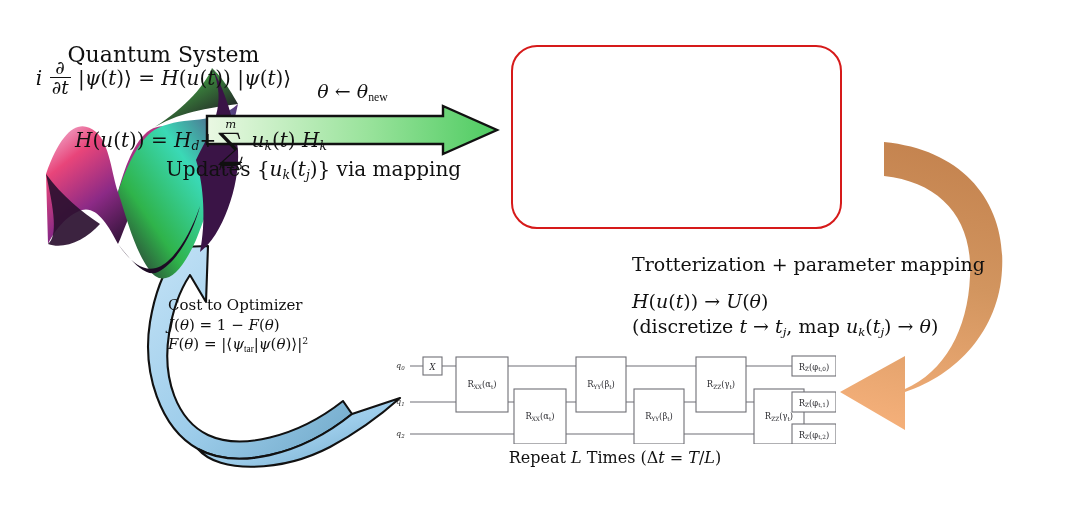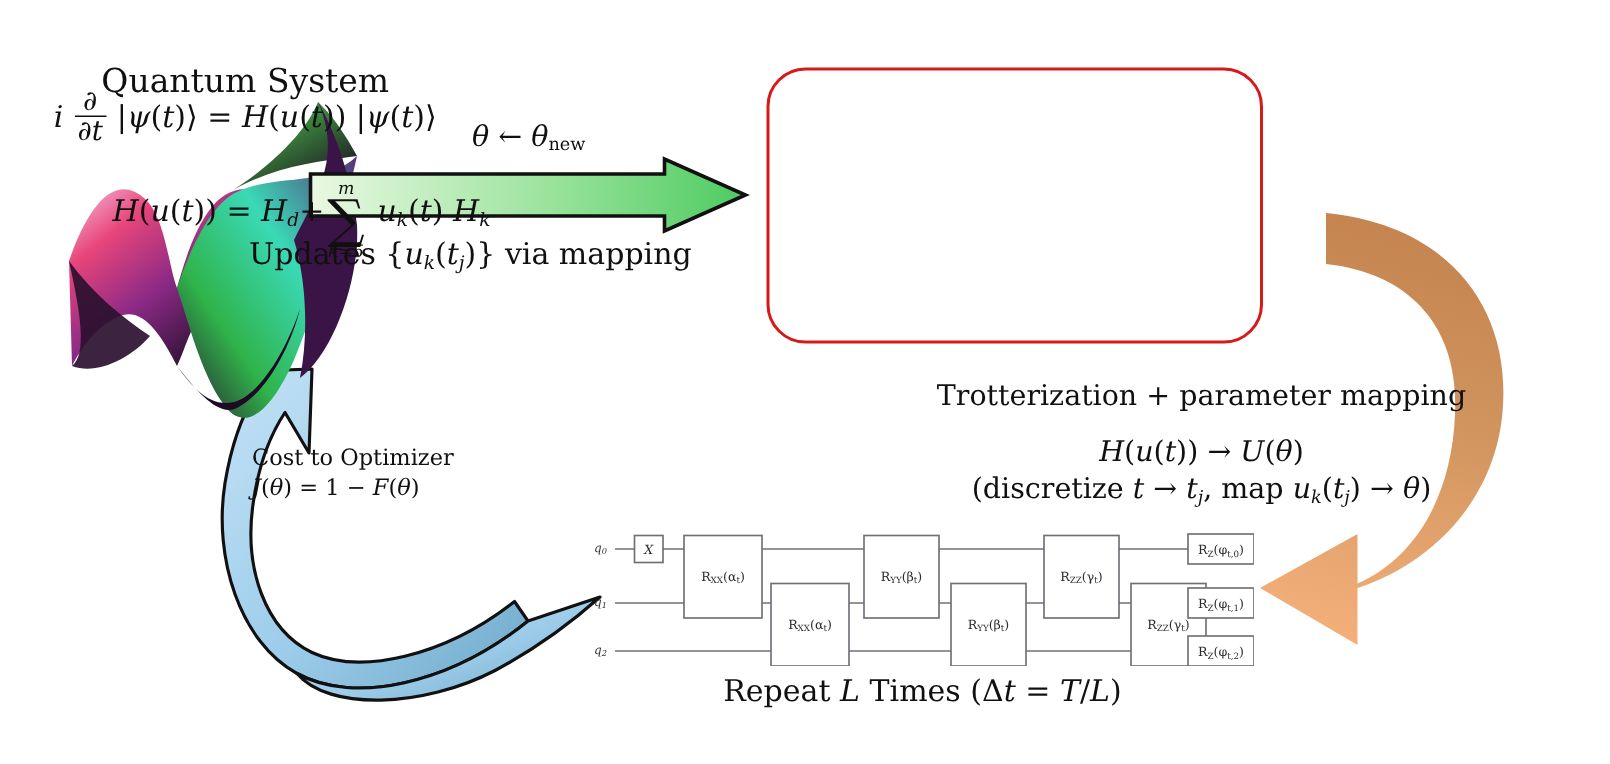--- a/index.html
+++ b/index.html
@@ -3,21 +3,21 @@
 <meta charset="utf-8">
 <style>
   html,body{margin:0;padding:0;background:#ffffff;}
   body{width:1073px;height:509px;position:relative;overflow:hidden;
        font-family:"DejaVu Serif","Liberation Serif",serif;color:#101010;}
   #stage{position:absolute;left:0;top:0;width:1073px;height:509px;}
   .abs{position:absolute;}
   .mathy{font-family:"DejaVu Serif","Liberation Serif",serif;}
   .it{font-style:italic;}
   .sub{font-size:.62em;vertical-align:-0.28em;font-style:italic;}
-  .subu{font-size:.62em;vertical-align:-0.28em;font-style:normal;}
+  .subu{font-size:.62em;vertical-align:-0.28em;font-style:normal;font-family:Liberation Serif, serif;}
   .sup{font-size:.62em;vertical-align:0.52em;font-style:normal;}
 
   
   #slsqp-label{left:58px;top:58px;font-size:26px;letter-spacing:.4px;}
 
   
   #qbox{left:511px;top:45px;width:327px;height:180px;
         border:2.6px solid #d61a1a;border-radius:26px;background:#fff;}
   #qbox-title{left:0;top:11px;width:327px;text-align:center;font-size:22px;margin-top:31px;}
   #qbox-eq1{left:0;top:58px;width:327px;text-align:center;font-size:20px;}
@@ -33,32 +33,32 @@
           font-size:.33em;font-style:italic;white-space:nowrap;}
   .sumtop{top:-1.02em;}
   .sumbot{bottom:-1.05em;}
 
   
   #green-arrow{left:205px;top:104px;width:295px;height:52px;}
   #theta-new{left:205px;top:80px;width:295px;text-align:center;font-size:19px;}
   #updates-text{left:166px;top:157px;width:350px;text-align:left;font-size:20px;}
 
   
-  #trotter-block{left:616px;top:252px;width:370px;text-align:center;font-size:19px;line-height:1.32;}
+  #trotter-block{left:632px;top:252px;width:370px;font-size:19px;line-height:1.32;}
   #trotter-map{margin-top:12px;font-size:19px;}
 
   
   #cost-block{left:168px;top:296px;font-size:15px;line-height:1.3;}
 
   
   #arrow-layer{left:0;top:0;width:1073px;height:509px;pointer-events:none;}
 
   
   #circuit{left:396px;top:352px;width:440px;height:92px;}
-  #repeat-label{left:410px;top:448px;width:410px;text-align:center;font-size:20px;}
+  #repeat-label{left:410px;top:448px;width:410px;text-align:center;font-size:16px;}
 
   .qlabel{font-size:8px;font-style:italic;fill:#333;}
   .gatebox{fill:#ffffff;stroke:#6f6f76;stroke-width:1.1;}
   .gtext{font-size:8.4px;fill:#2b2b30;font-family:"DejaVu Serif","Liberation Serif",serif;}
   .wire{stroke:#6f6f76;stroke-width:1.1;}
 </style>
 </head>
 <body>
 
 <div id="stage" class="abs">
@@ -183,20 +183,21 @@
 
   <div class="abs mathy" id="trotter-block">
     <div>Trotterization + parameter mapping</div>
     <div id="trotter-map"><span class="it">H</span>(<span class="it">u</span>(<span class="it">t</span>)) → <span class="it">U</span>(<span class="it">θ</span>)</div>
     <div>(discretize <span class="it">t</span> → <span class="it">t</span><span class="sub">j</span>, map <span class="it">u</span><span class="sub">k</span>(<span class="it">t</span><span class="sub">j</span>) → <span class="it">θ</span>)</div>
   </div>
 
   <div class="abs mathy" id="cost-block">
     <div>Cost to Optimizer</div>
     <div><span class="it">J</span>(<span class="it">θ</span>) = 1 − <span class="it">F</span>(<span class="it">θ</span>)</div>
+    <div><span class="it">F</span>(<span class="it">θ</span>) = |⟨<span class="it">ψ</span><span class="subu">tar</span>|<span class="it">ψ</span>(<span class="it">θ</span>)⟩|<span class="sup">2</span></div>
   </div>
 
   <svg class="abs" id="circuit" viewBox="0 0 440 92">
 
     <line class="wire" x1="14" y1="14" x2="438" y2="14"></line>
     <line class="wire" x1="14" y1="50" x2="438" y2="50"></line>
     <line class="wire" x1="14" y1="82" x2="438" y2="82"></line>
 
     <text class="qlabel" x="0" y="16">q<tspan font-size="5.5" dy="1.6">0</tspan></text>
     <text class="qlabel" x="0" y="52">q<tspan font-size="5.5" dy="1.6">1</tspan></text>

